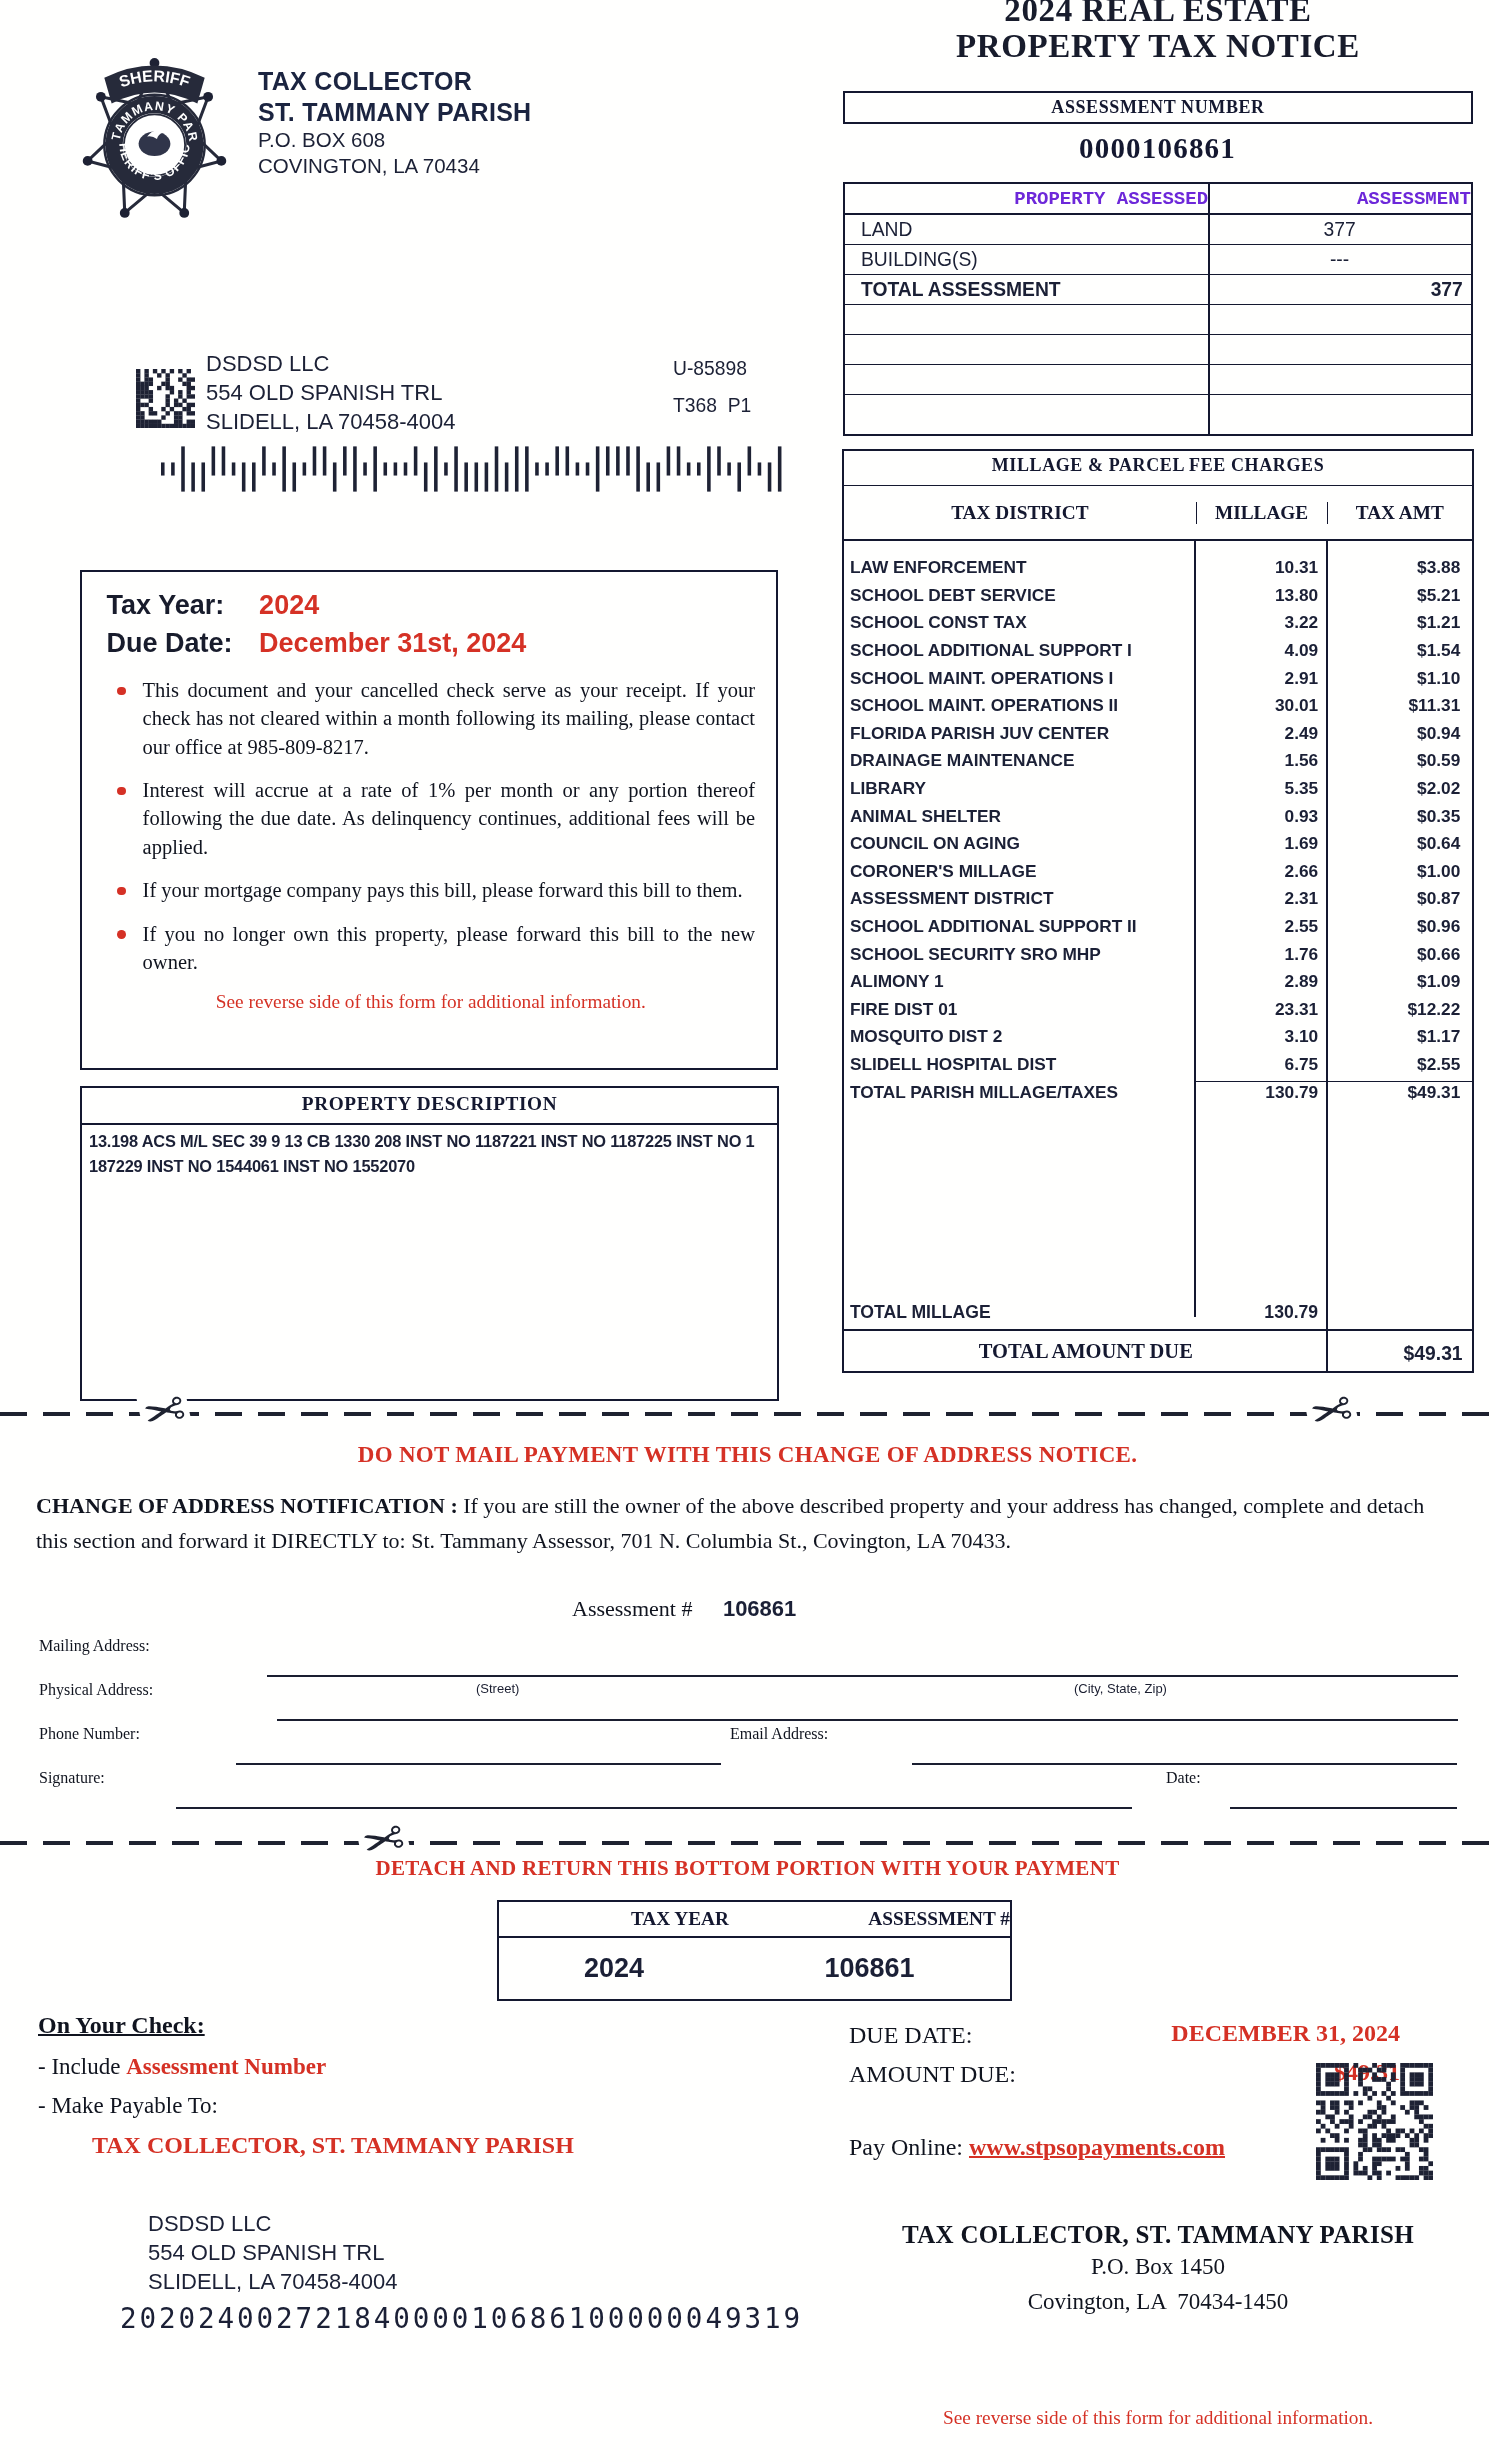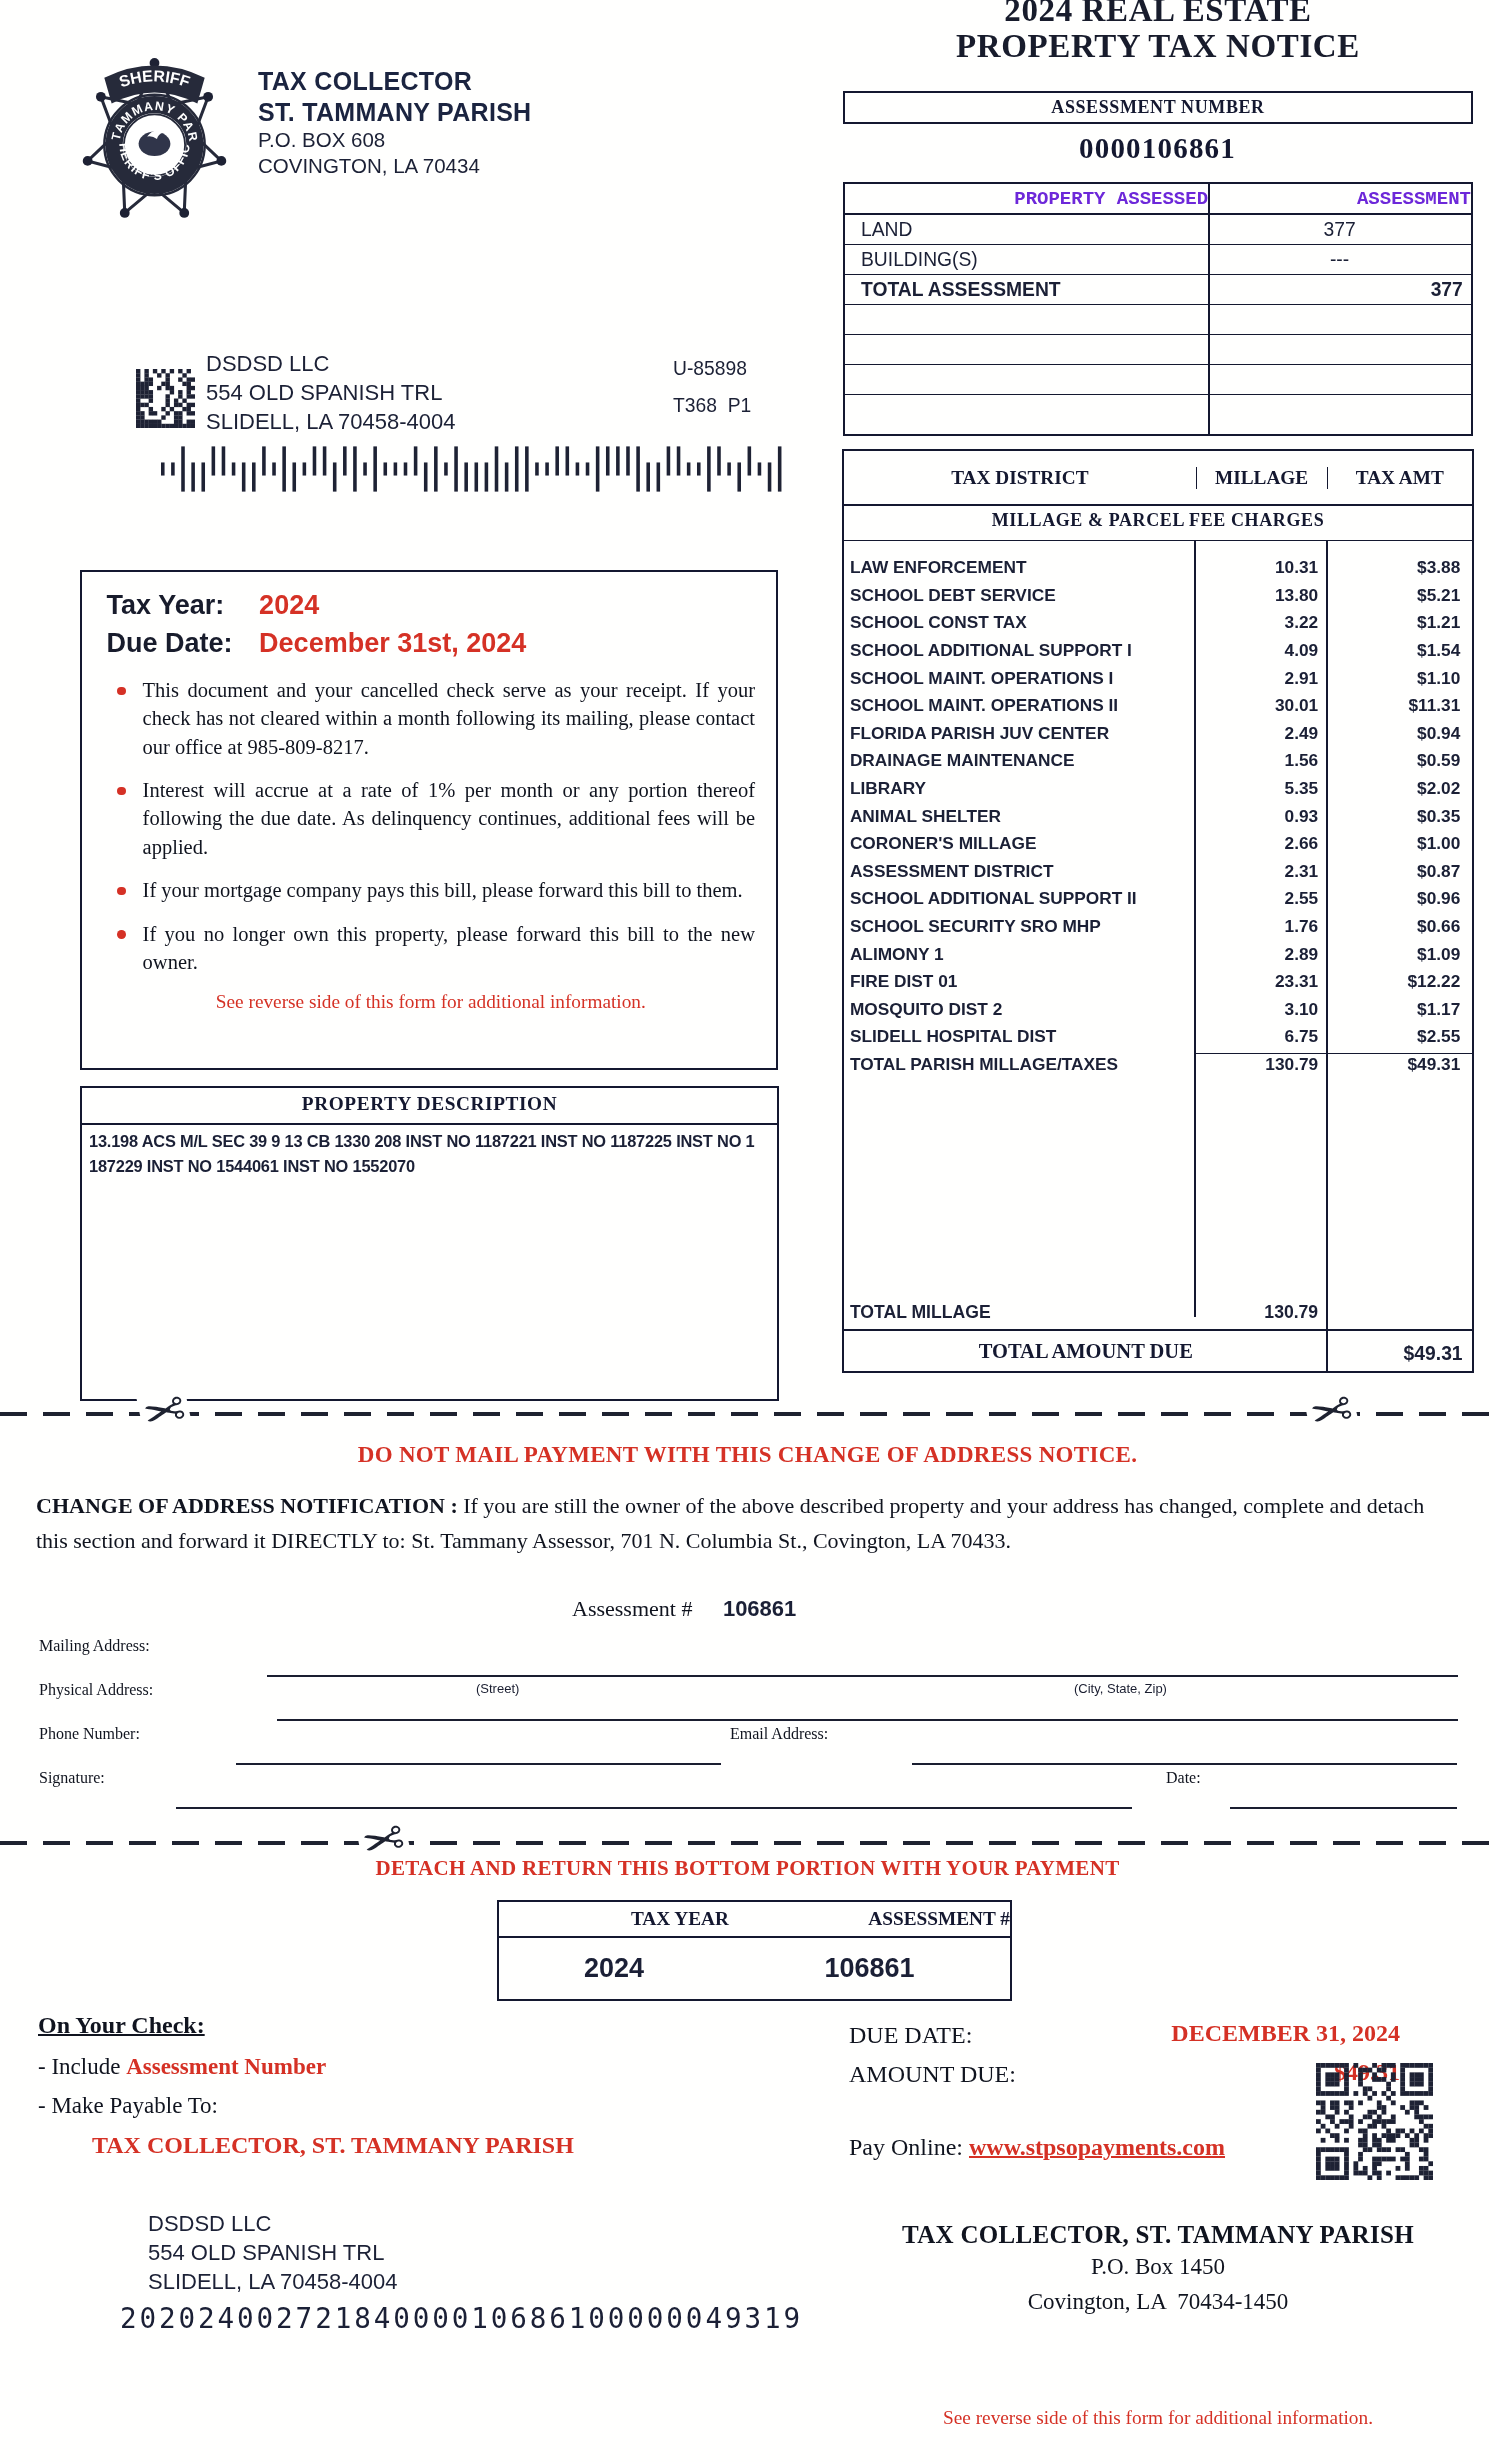--- a/index.html
+++ b/index.html
@@ -420,26 +420,26 @@
       <div id="revnote1" class="serif ctr red">See reverse side of this form for additional information.</div>
     </div>
   </div>
 
   <div id="pdbox" class="abs">
     <div id="pdtitle">PROPERTY DESCRIPTION</div>
     <div id="pdtext">13.198 ACS M/L SEC 39 9 13 CB 1330 208 INST NO 1187221 INST NO 1187225 INST NO 1 187229 INST NO 1544061 INST NO 1552070</div>
   </div>
 
   <div id="mtable" class="abs">
+    <div id="mtitle">MILLAGE &amp; PARCEL FEE CHARGES</div>
     <div id="mhead">
       <div>TAX DISTRICT</div>
       <div style="border-left:1.8px solid #141830;border-right:1.8px solid #141830">MILLAGE</div>
       <div>TAX AMT</div>
     </div>
-    <div id="mtitle">MILLAGE &amp; PARCEL FEE CHARGES</div>
     <div id="mbody">
       <div class="v1"></div>
       <div class="v2"></div>
       <div id="mrows">
           <div class="mrow">
             <div class="md">LAW ENFORCEMENT</div>
             <div class="mm">10.31</div>
             <div class="mt">$3.88</div>
           </div>
           <div class="mrow">
@@ -479,20 +479,25 @@
           </div>
           <div class="mrow">
             <div class="md">LIBRARY</div>
             <div class="mm">5.35</div>
             <div class="mt">$2.02</div>
           </div>
           <div class="mrow">
             <div class="md">ANIMAL SHELTER</div>
             <div class="mm">0.93</div>
             <div class="mt">$0.35</div>
+          </div>
+          <div class="mrow">
+            <div class="md">COUNCIL ON AGING</div>
+            <div class="mm">1.69</div>
+            <div class="mt">$0.64</div>
           </div>
           <div class="mrow">
             <div class="md">CORONER'S MILLAGE</div>
             <div class="mm">2.66</div>
             <div class="mt">$1.00</div>
           </div>
           <div class="mrow">
             <div class="md">ASSESSMENT DISTRICT</div>
             <div class="mm">2.31</div>
             <div class="mt">$0.87</div>

